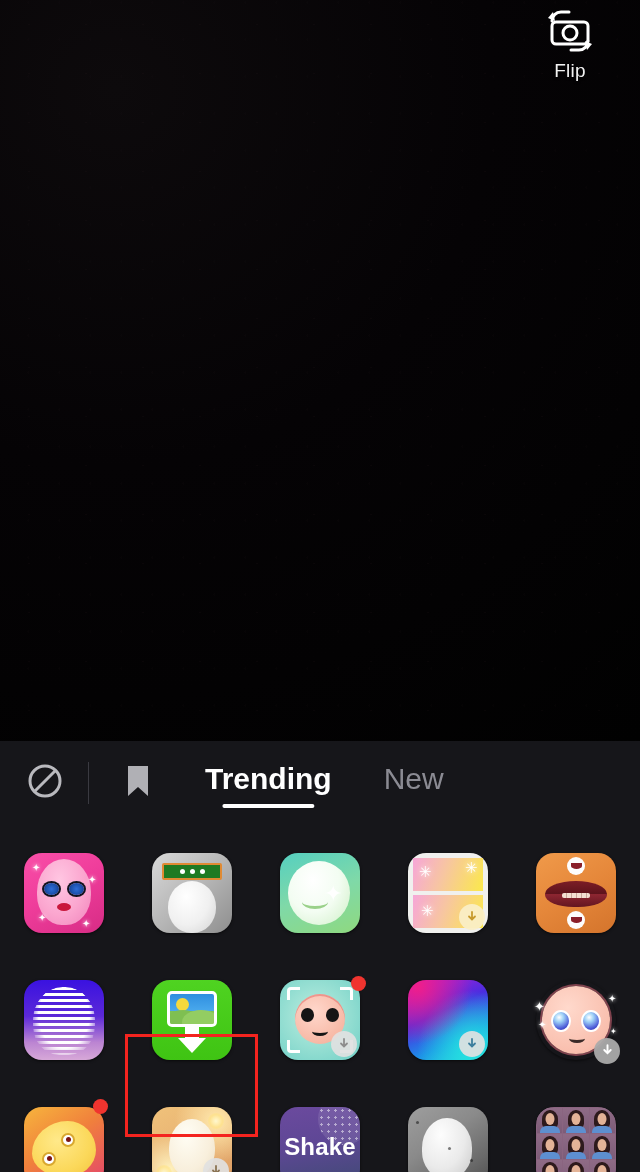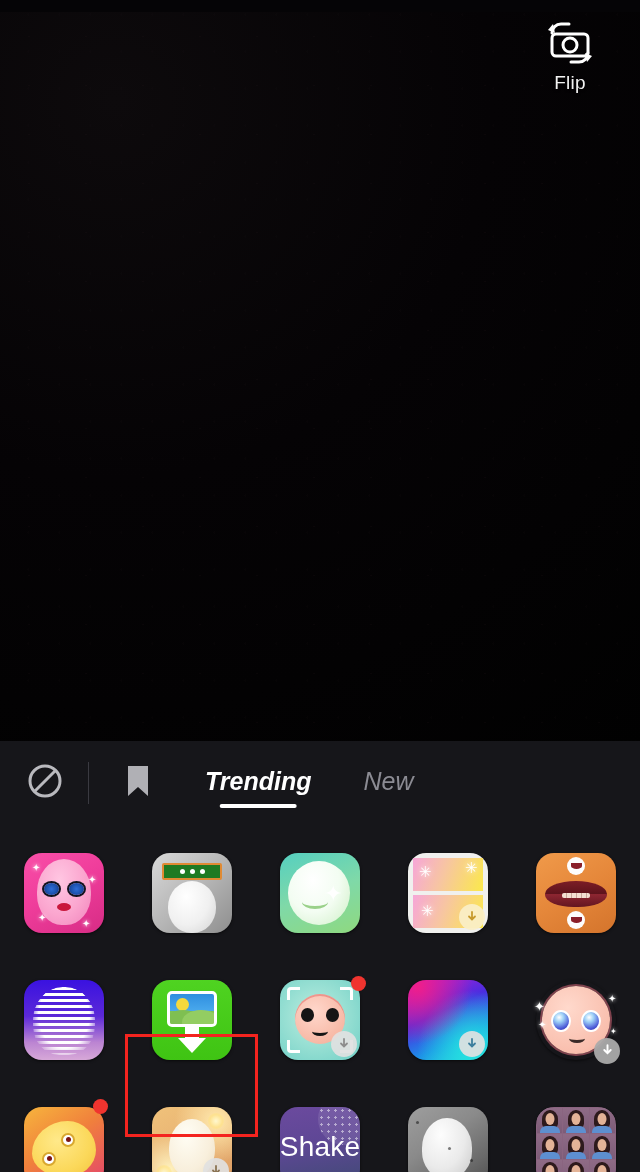--- a/index.html
+++ b/index.html
@@ -11,21 +11,21 @@
   }
   #app {
     position: relative;
     width: 640px; height: 1172px;
     background: #050406;
     overflow: hidden;
   }
 
   
   #preview {
-    position: absolute; left: 0; top: 12px;
+    position: absolute; left: 0; top: 0;
     width: 640px; height: 741px;
     background:
       radial-gradient(circle at 18% 12%, #0d0a0c 0%, #050305 45%, #010101 100%),
       #030203;
   }
   #preview-noise {
     position: absolute; inset: 0;
     opacity: .5;
     background-image:
       radial-gradient(rgba(60,40,45,.22) 1px, transparent 1px),
@@ -75,26 +75,25 @@
     margin: 0 4px 0 14px;
   }
   #tabs {
     display: flex; align-items: flex-end;
     margin-left: 38px;
     height: 58px;
   }
   .tab {
     position: relative;
     color: #8b8b93;
-    font-size: 25px;
+    font-size: 30px;
     padding: 0 0 16px 0;
     margin-right: 52px;
     cursor: pointer;
     white-space: nowrap;
-    font-style: italic;
   }
   .tab.active { color: #ffffff; font-weight: bold; }
   .tab.active .tab-underline {
     position: absolute;
     left: 50%; transform: translateX(-50%);
     bottom: 4px;
     width: 72%; height: 4px;
     border-radius: 2px;
     background: #ffffff;
   }
@@ -434,21 +433,21 @@
   }
   .t-shake .dotcircle {
     position: absolute; right: -10px; top: -14px;
     width: 52px; height: 52px; border-radius: 50%;
     background:
       radial-gradient(rgba(255,255,255,.5) 1.2px, transparent 1.3px) 0 0/7px 7px,
       rgba(255,255,255,.10);
   }
   .t-shake .label {
     position: relative;
-    color: #fff; font-size: 28px; font-weight: normal;
+    color: #fff; font-size: 24px; font-weight: bold;
     letter-spacing: .2px;
     z-index: 2;
   }
 
   
   .t-greyface {
     background: linear-gradient(145deg,#9e9e9e 0%,#8a8a8a 40%,#6a6a6a 75%,#4e4e4e 100%);
   }
   .t-greyface .egg {
     position: absolute; left: 14px; top: 11px;

